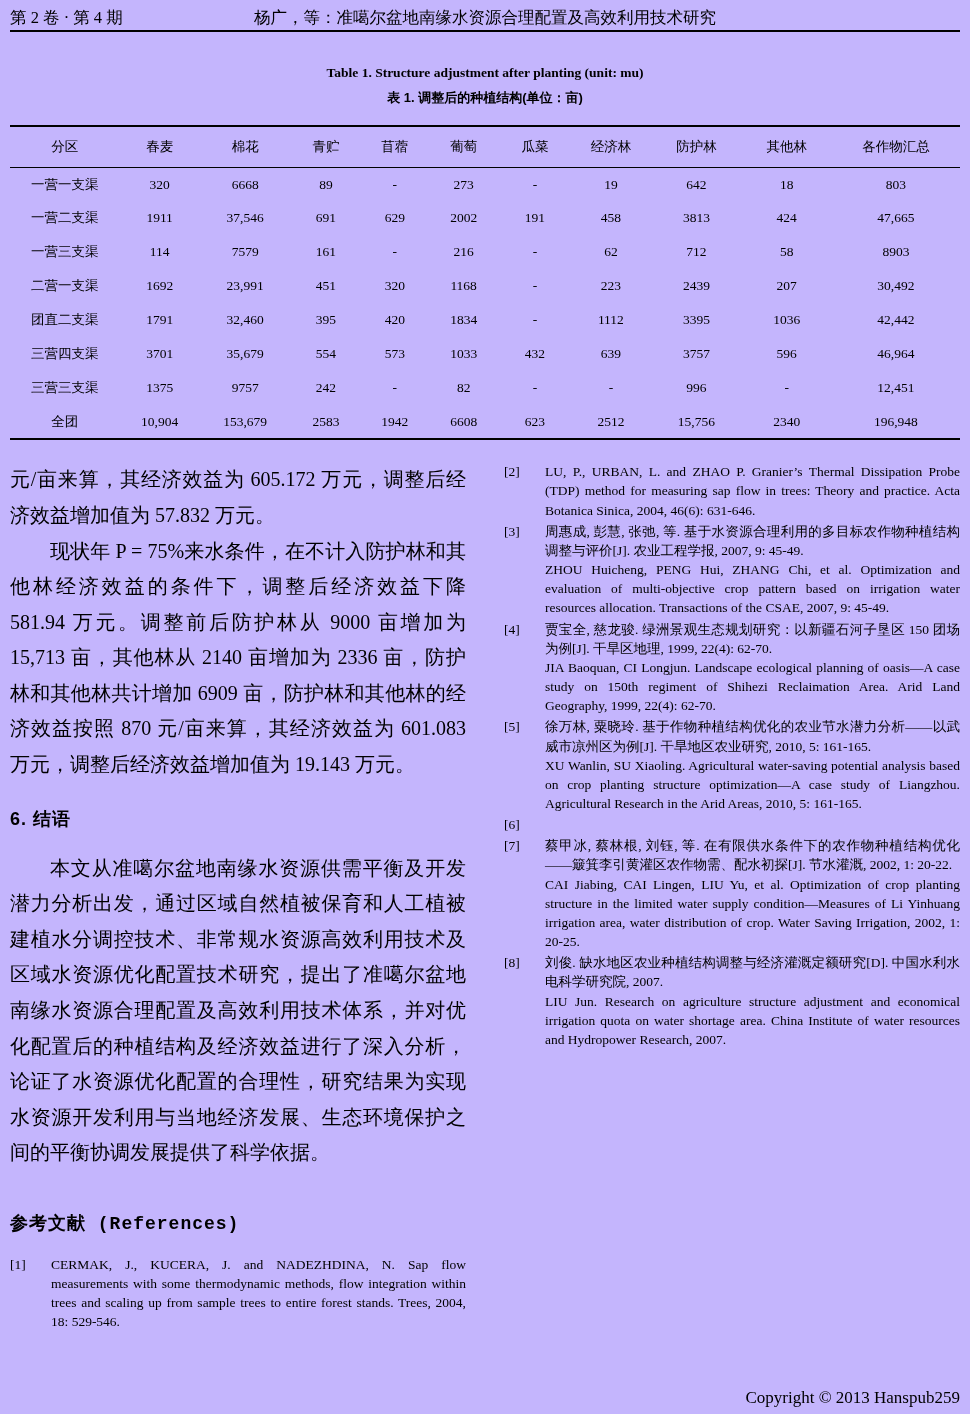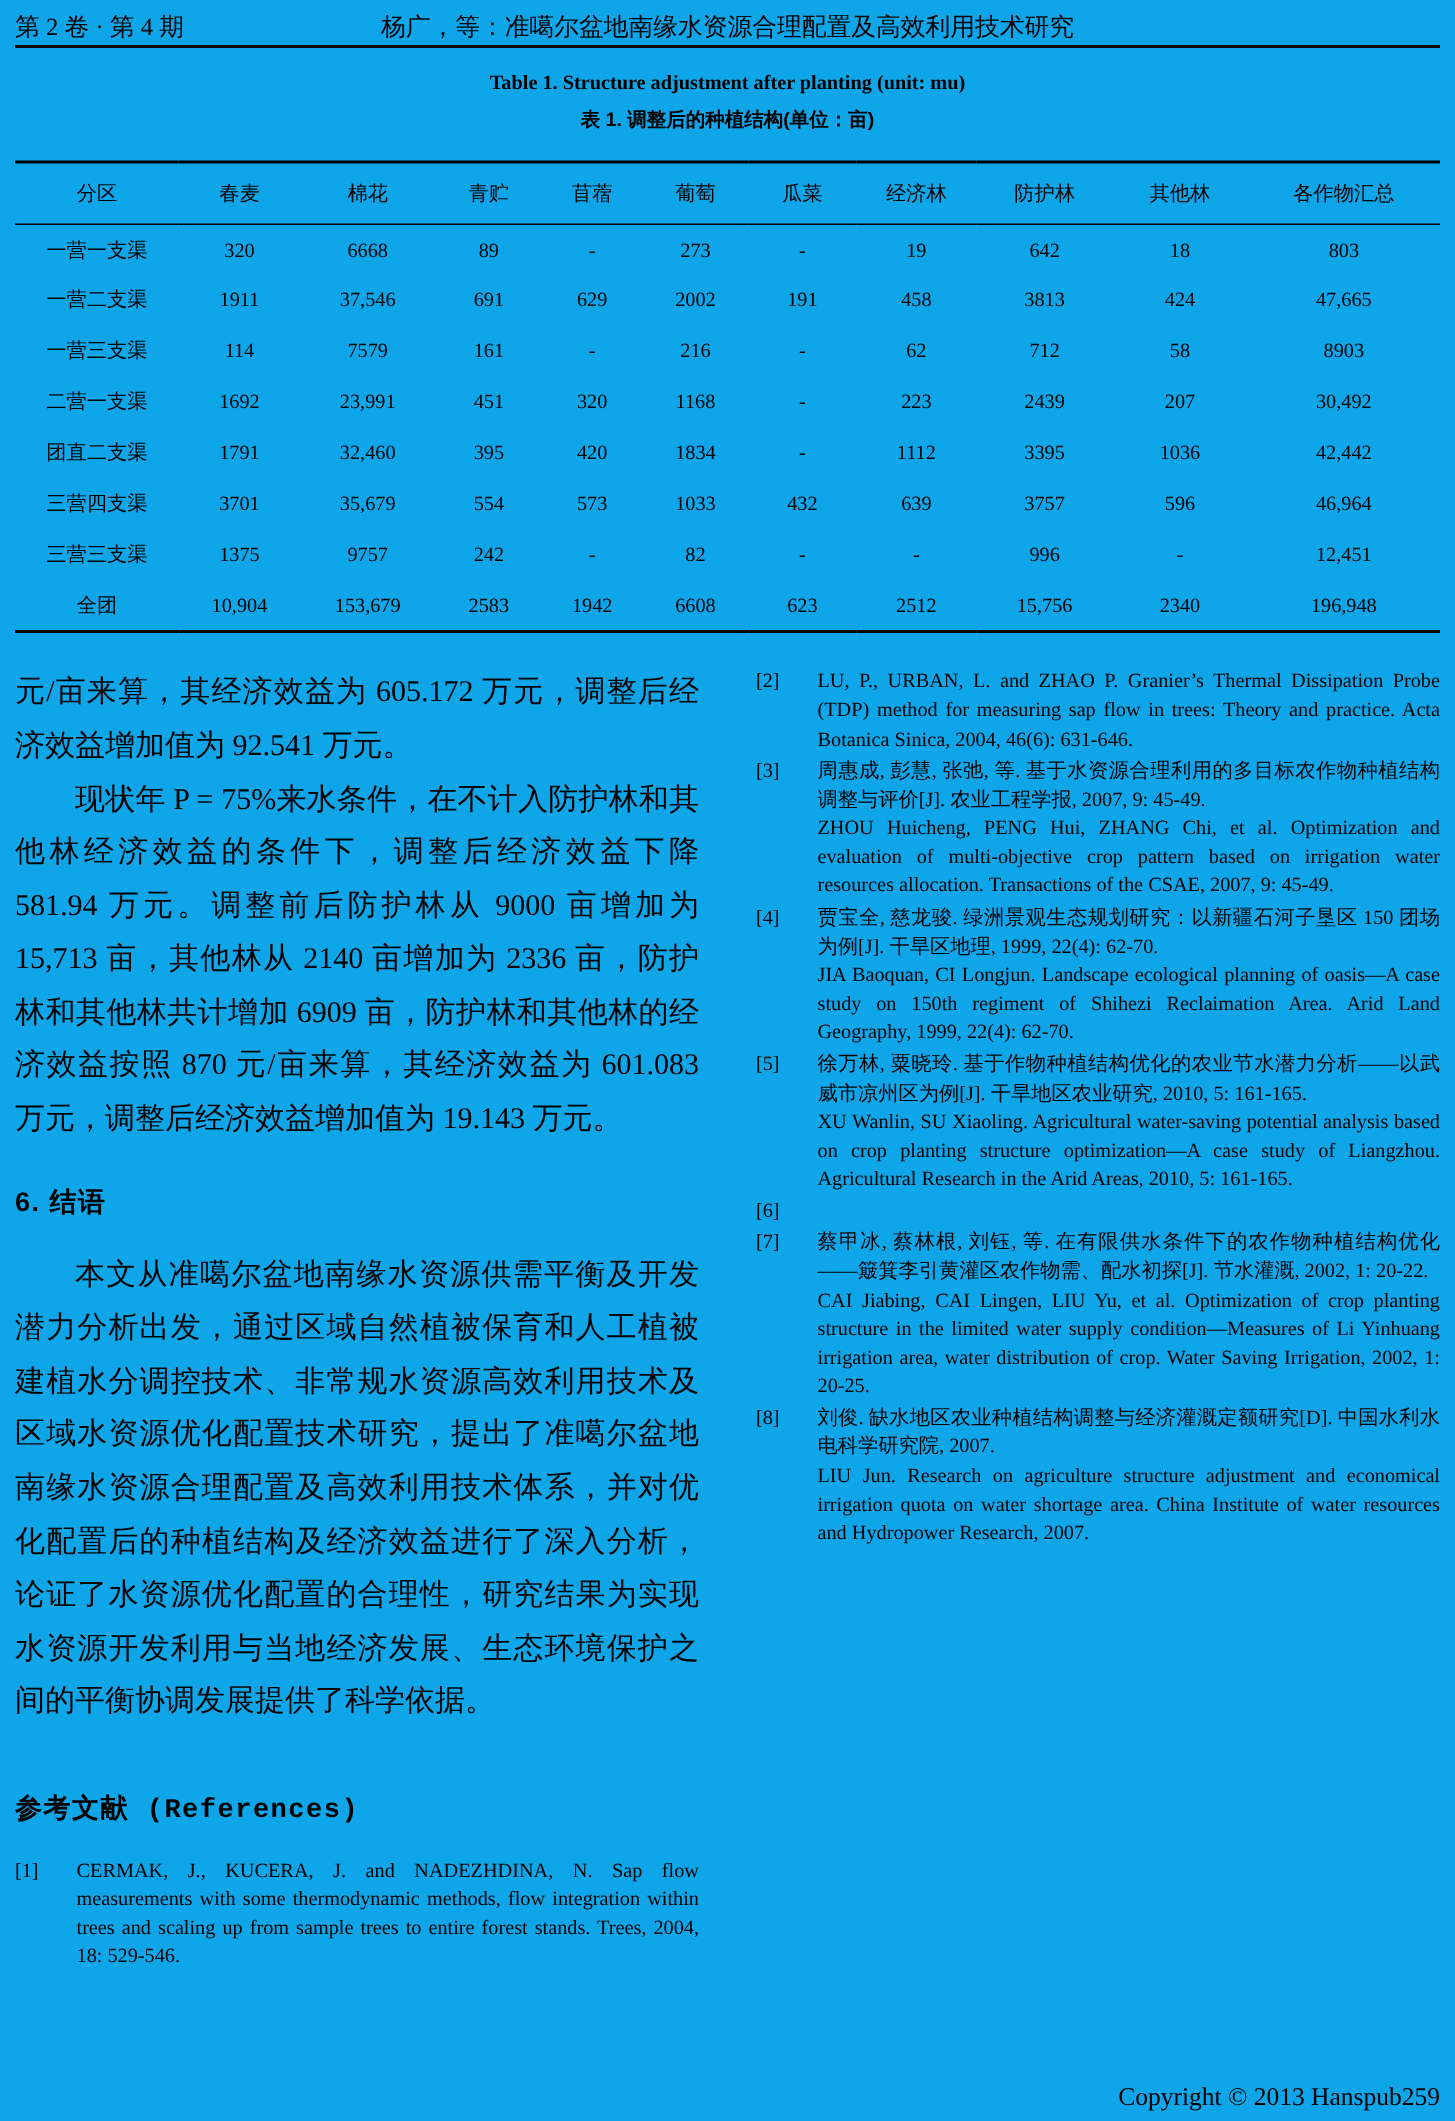--- a/index.html
+++ b/index.html
@@ -1,31 +1,31 @@
 <!DOCTYPE html>
 <html><head>
 <meta charset="utf-8">
 <style>
   * { margin:0; padding:0; box-sizing:border-box; }
   html,body { background:#ffffff; }
   .page {
     width:970px; height:1414px; position:relative;
-    background:#0ea5e9; color:#000;
+    background:#c4b5fd; color:#000;
     font-family:"Liberation Serif","DejaVu Serif",serif;
     padding:0 10px; overflow:hidden;
   }
   
   .page-header {
     position:relative; height:32px; padding-top:7px;
     border-bottom:2px solid #000; font-size:16.5px;
   }
   .header-issue { position:absolute; left:0; top:7px; white-space:nowrap; }
   .header-title { display:block; text-align:center; }
   
-  .caption { text-align:center; font-weight:bold; margin-top:10px; font-size:13.5px; line-height:1.9; }
+  .caption { text-align:center; font-weight:bold; margin-top:28px; font-size:13.5px; line-height:1.9; }
   .caption .zh { font-family:"Liberation Sans","DejaVu Sans",sans-serif; font-size:13px; }
   
   table.data-table {
     width:100%; border-collapse:collapse; table-layout:fixed;
     margin-top:15px; font-size:13.5px;
   }
   table.data-table th {
     font-weight:normal; text-align:center; height:41px; vertical-align:middle;
     border-top:2px solid #000; border-bottom:1px solid #000;
   }
@@ -201,21 +201,21 @@
           <td>15,756</td>
           <td>2340</td>
           <td>196,948</td>
         </tr>
       </tbody>
   </table>
 
   <div class="columns">
 
     <div class="col">
-      <p class="cn-para">元/亩来算，其经济效益为 605.172 万元，调整后经济效益增加值为 92.541 万元。</p>
+      <p class="cn-para">元/亩来算，其经济效益为 605.172 万元，调整后经济效益增加值为 57.832 万元。</p>
       <p class="cn-para indent">现状年 P = 75%来水条件，在不计入防护林和其他林经济效益的条件下，调整后经济效益下降 581.94 万元。调整前后防护林从 9000 亩增加为 15,713 亩，其他林从 2140 亩增加为 2336 亩，防护林和其他林共计增加 6909 亩，防护林和其他林的经济效益按照 870 元/亩来算，其经济效益为 601.083 万元，调整后经济效益增加值为 19.143 万元。</p>
       <h2 class="section">6.  结语</h2>
       <p class="cn-para indent">本文从准噶尔盆地南缘水资源供需平衡及开发潜力分析出发，通过区域自然植被保育和人工植被建植水分调控技术、非常规水资源高效利用技术及区域水资源优化配置技术研究，提出了准噶尔盆地南缘水资源合理配置及高效利用技术体系，并对优化配置后的种植结构及经济效益进行了深入分析，论证了水资源优化配置的合理性，研究结果为实现水资源开发利用与当地经济发展、生态环境保护之间的平衡协调发展提供了科学依据。</p>
       <h2 class="section refs-title">参考文献  (References)</h2>
       <div class="refs">
           <div class="ref-item">
             <span class="ref-id">[1]</span>
             <div class="ref-text">
               <p>CERMAK, J., KUCERA, J. and NADEZHDINA, N. Sap flow measurements with some thermodynamic methods, flow integration within trees and scaling up from sample trees to entire forest stands. Trees, 2004, 18: 529-546.</p>
             </div>

